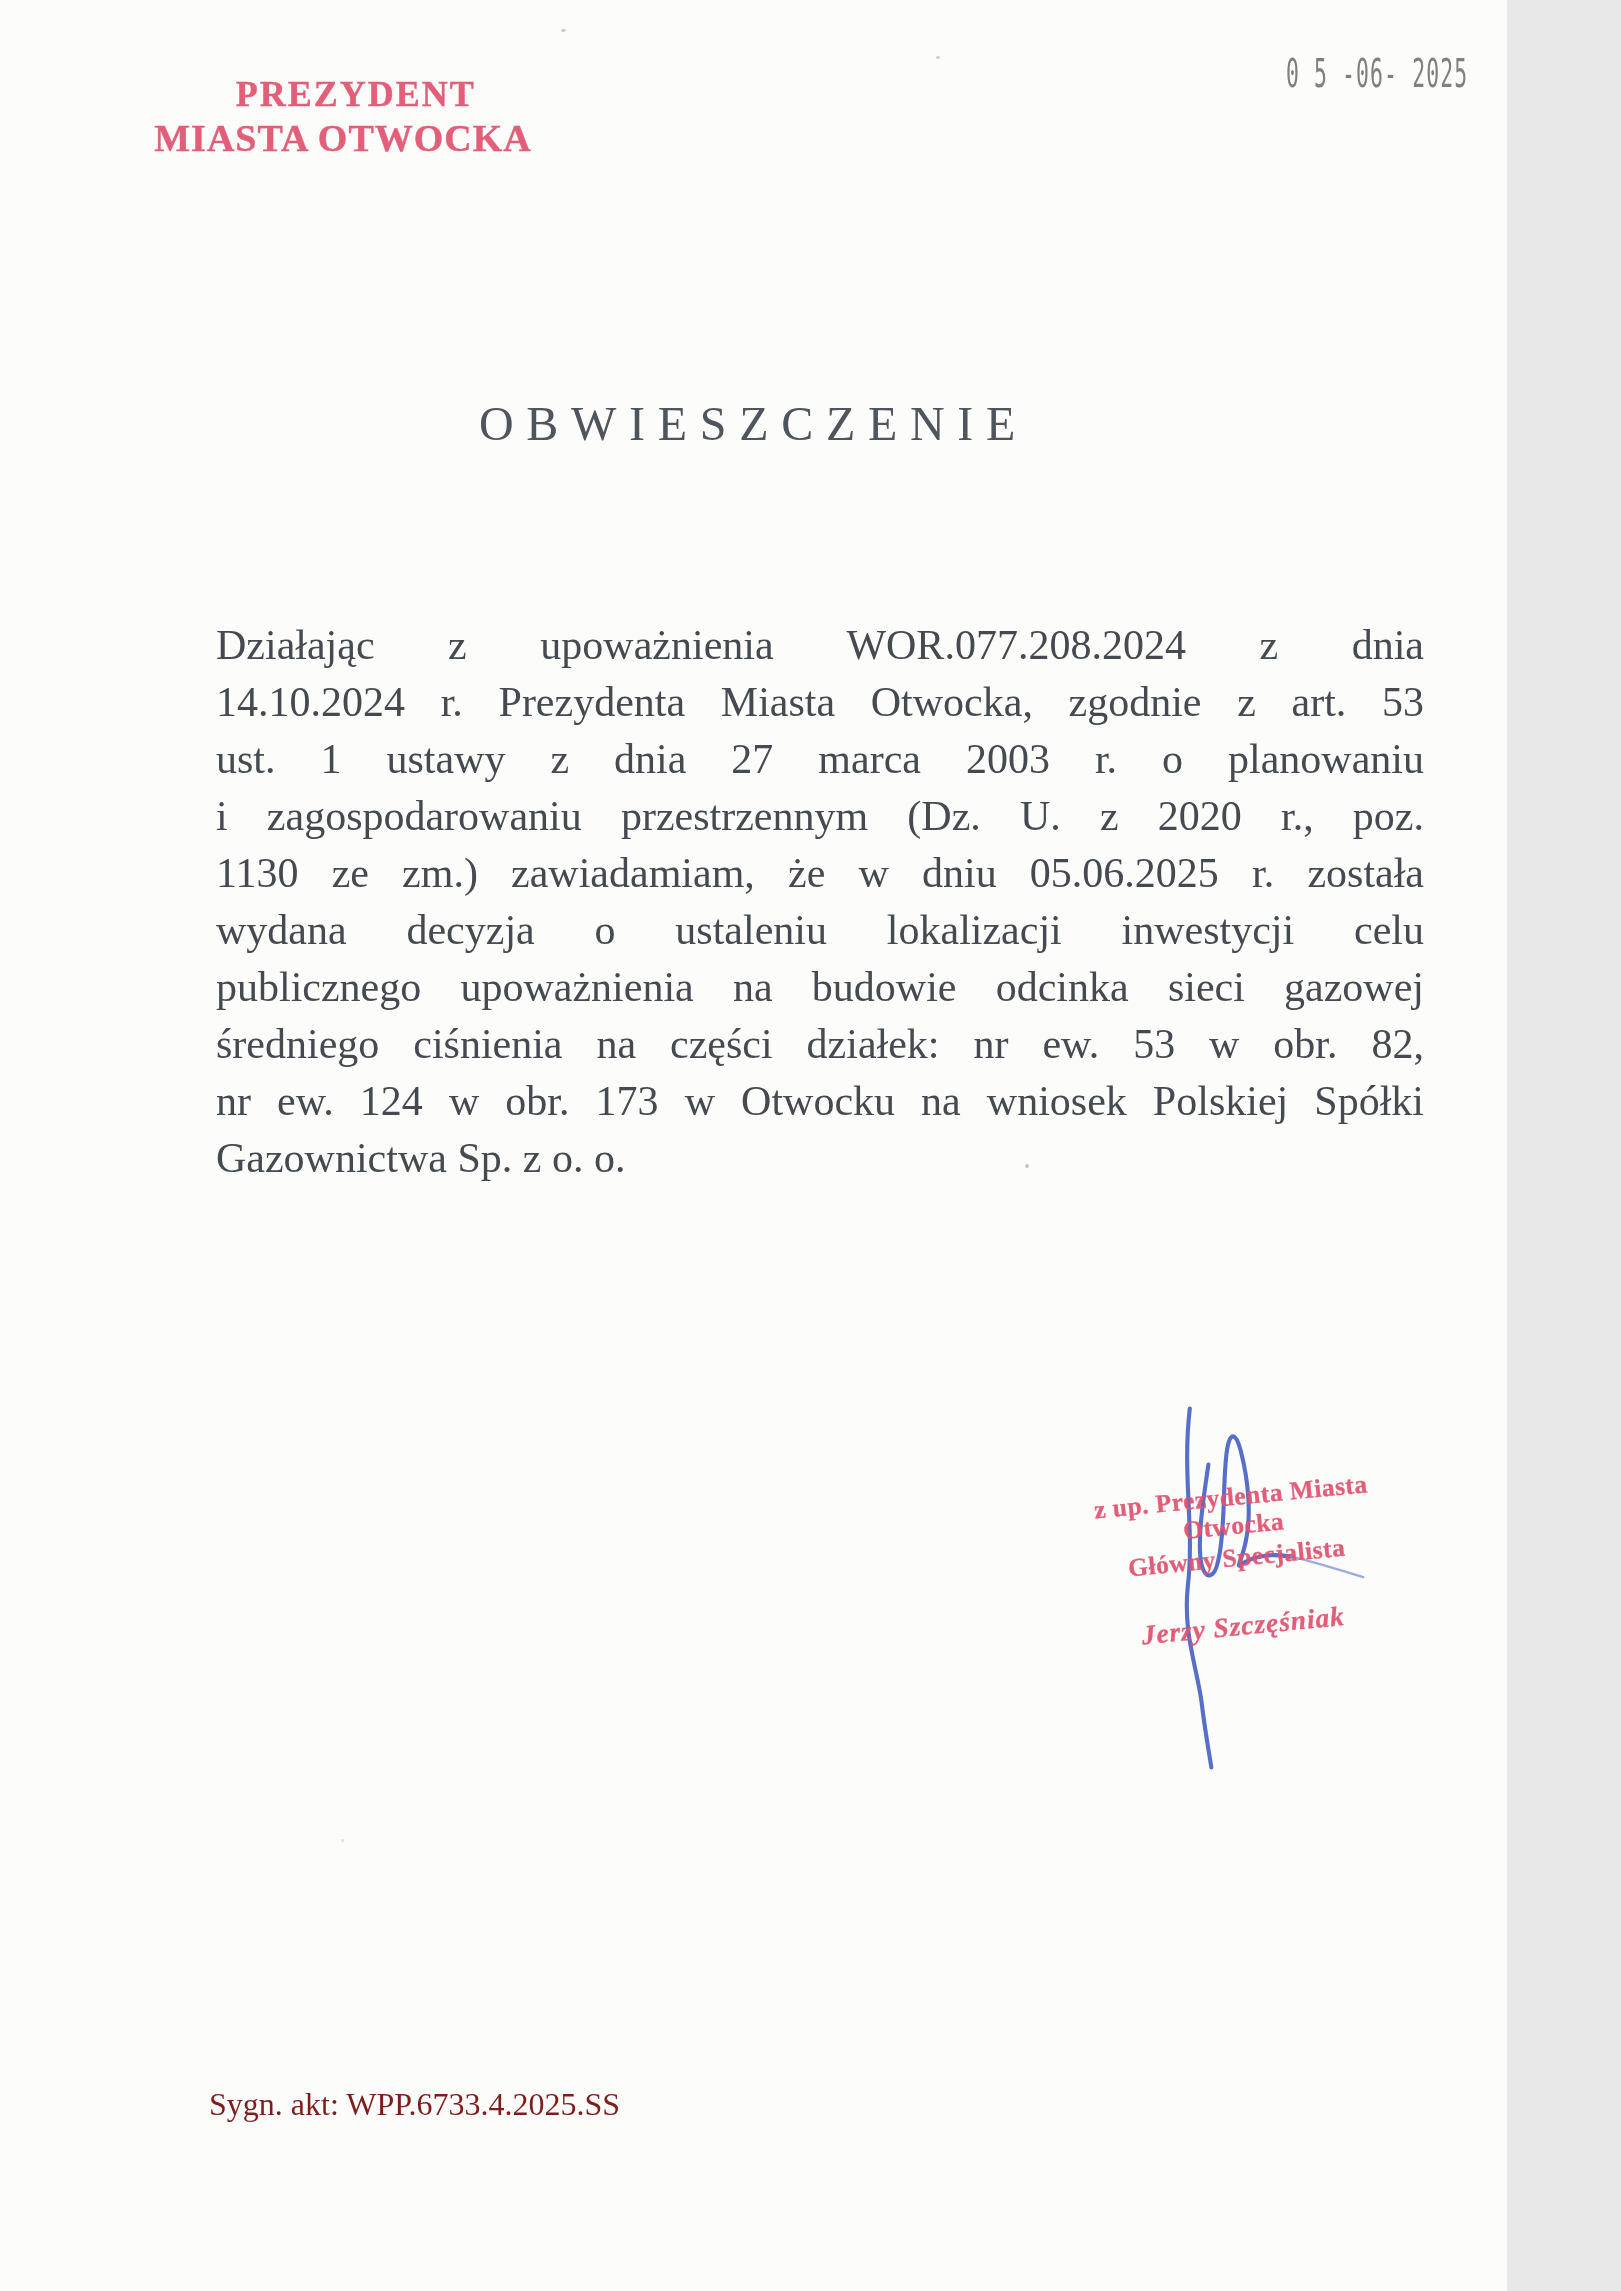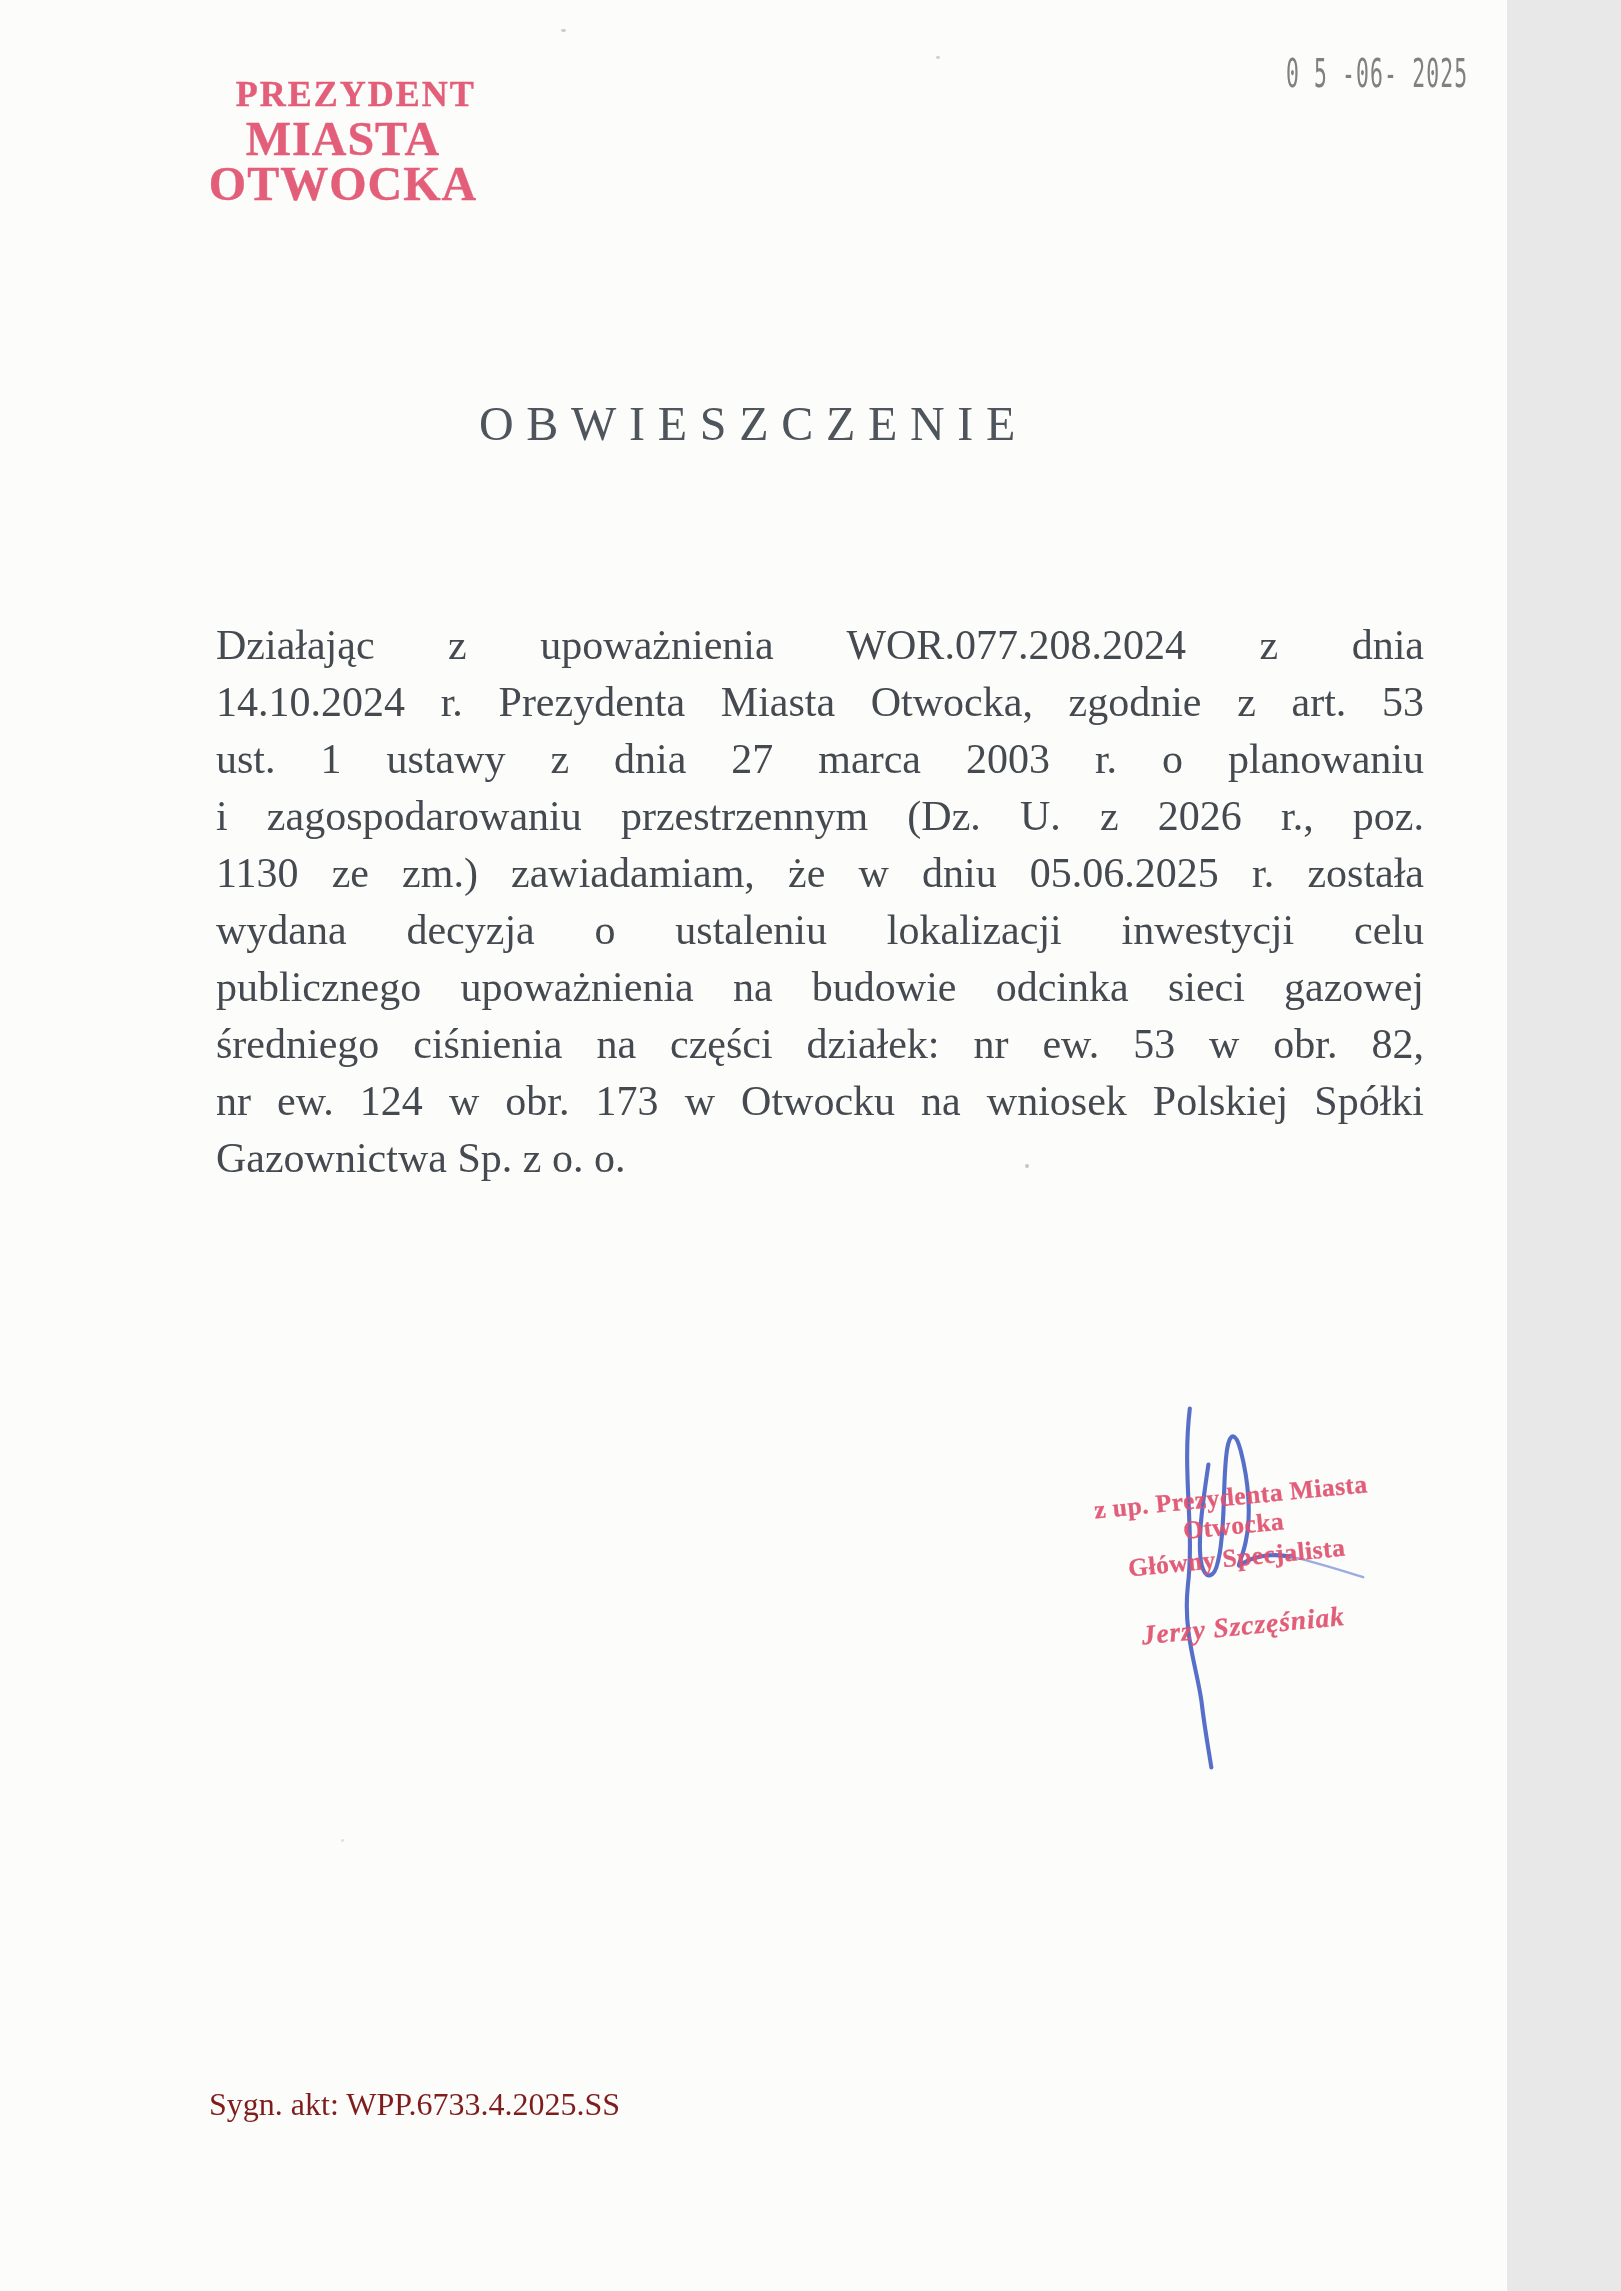--- a/index.html
+++ b/index.html
@@ -21,21 +21,21 @@
   }
   
   .authority-stamp{
     position:absolute;left:147px;top:73px;width:392px;
     text-align:center;color:var(--stamp-pink);
     font-family:"Liberation Serif", serif;font-weight:bold;
     -webkit-text-stroke:0.4px var(--stamp-pink);
     opacity:.92;
   }
   .authority-stamp .l1{font-size:36px;letter-spacing:2px;line-height:43px;padding-left:25.5px;}
-  .authority-stamp .l2{font-size:48px;letter-spacing:1px;line-height:45px;}
+  .authority-stamp .l2{font-size:38px;letter-spacing:1px;line-height:45px;}
   
   .date-stamp{
     position:absolute;left:1286px;top:51px;
     font-family:"DejaVu Sans Mono", monospace;
     font-size:39px;color:var(--stamp-gray);
     transform:scaleX(.55);transform-origin:left top;
     letter-spacing:2px;white-space:nowrap;opacity:.85;
   }
   
   .doc-title{
@@ -98,21 +98,21 @@
   </div>
 
   <div class="date-stamp">0 5 -06- 2025</div>
 
   <div class="doc-title">OBWIESZCZENIE</div>
 
   <div class="body-text">
       <div class="body-line">Działając z upoważnienia WOR.077.208.2024 z dnia</div>
       <div class="body-line">14.10.2024 r. Prezydenta Miasta Otwocka, zgodnie z art. 53</div>
       <div class="body-line">ust. 1 ustawy z dnia 27 marca 2003 r. o planowaniu</div>
-      <div class="body-line">i zagospodarowaniu przestrzennym (Dz. U. z 2026 r., poz.</div>
+      <div class="body-line">i zagospodarowaniu przestrzennym (Dz. U. z 2020 r., poz.</div>
       <div class="body-line">1130 ze zm.) zawiadamiam, że w dniu 05.06.2025 r. została</div>
       <div class="body-line">wydana decyzja o ustaleniu lokalizacji inwestycji celu</div>
       <div class="body-line">publicznego upoważnienia na budowie odcinka sieci gazowej</div>
       <div class="body-line">średniego ciśnienia na części działek: nr ew. 53 w obr. 82,</div>
       <div class="body-line">nr ew. 124 w obr. 173 w Otwocku na wniosek Polskiej Spółki</div>
       <div class="body-line last-line">Gazownictwa Sp. z o. o.</div>
     </div>
 
   <svg class="sig-svg" viewBox="0 0 1654 2338" aria-hidden="true">
     <path class="sig-path" d="M1214,1437 C1206,1505 1219,1558 1212,1618 C1207,1666 1221,1700 1226,1736 C1229,1762 1233,1784 1236,1803"></path>

